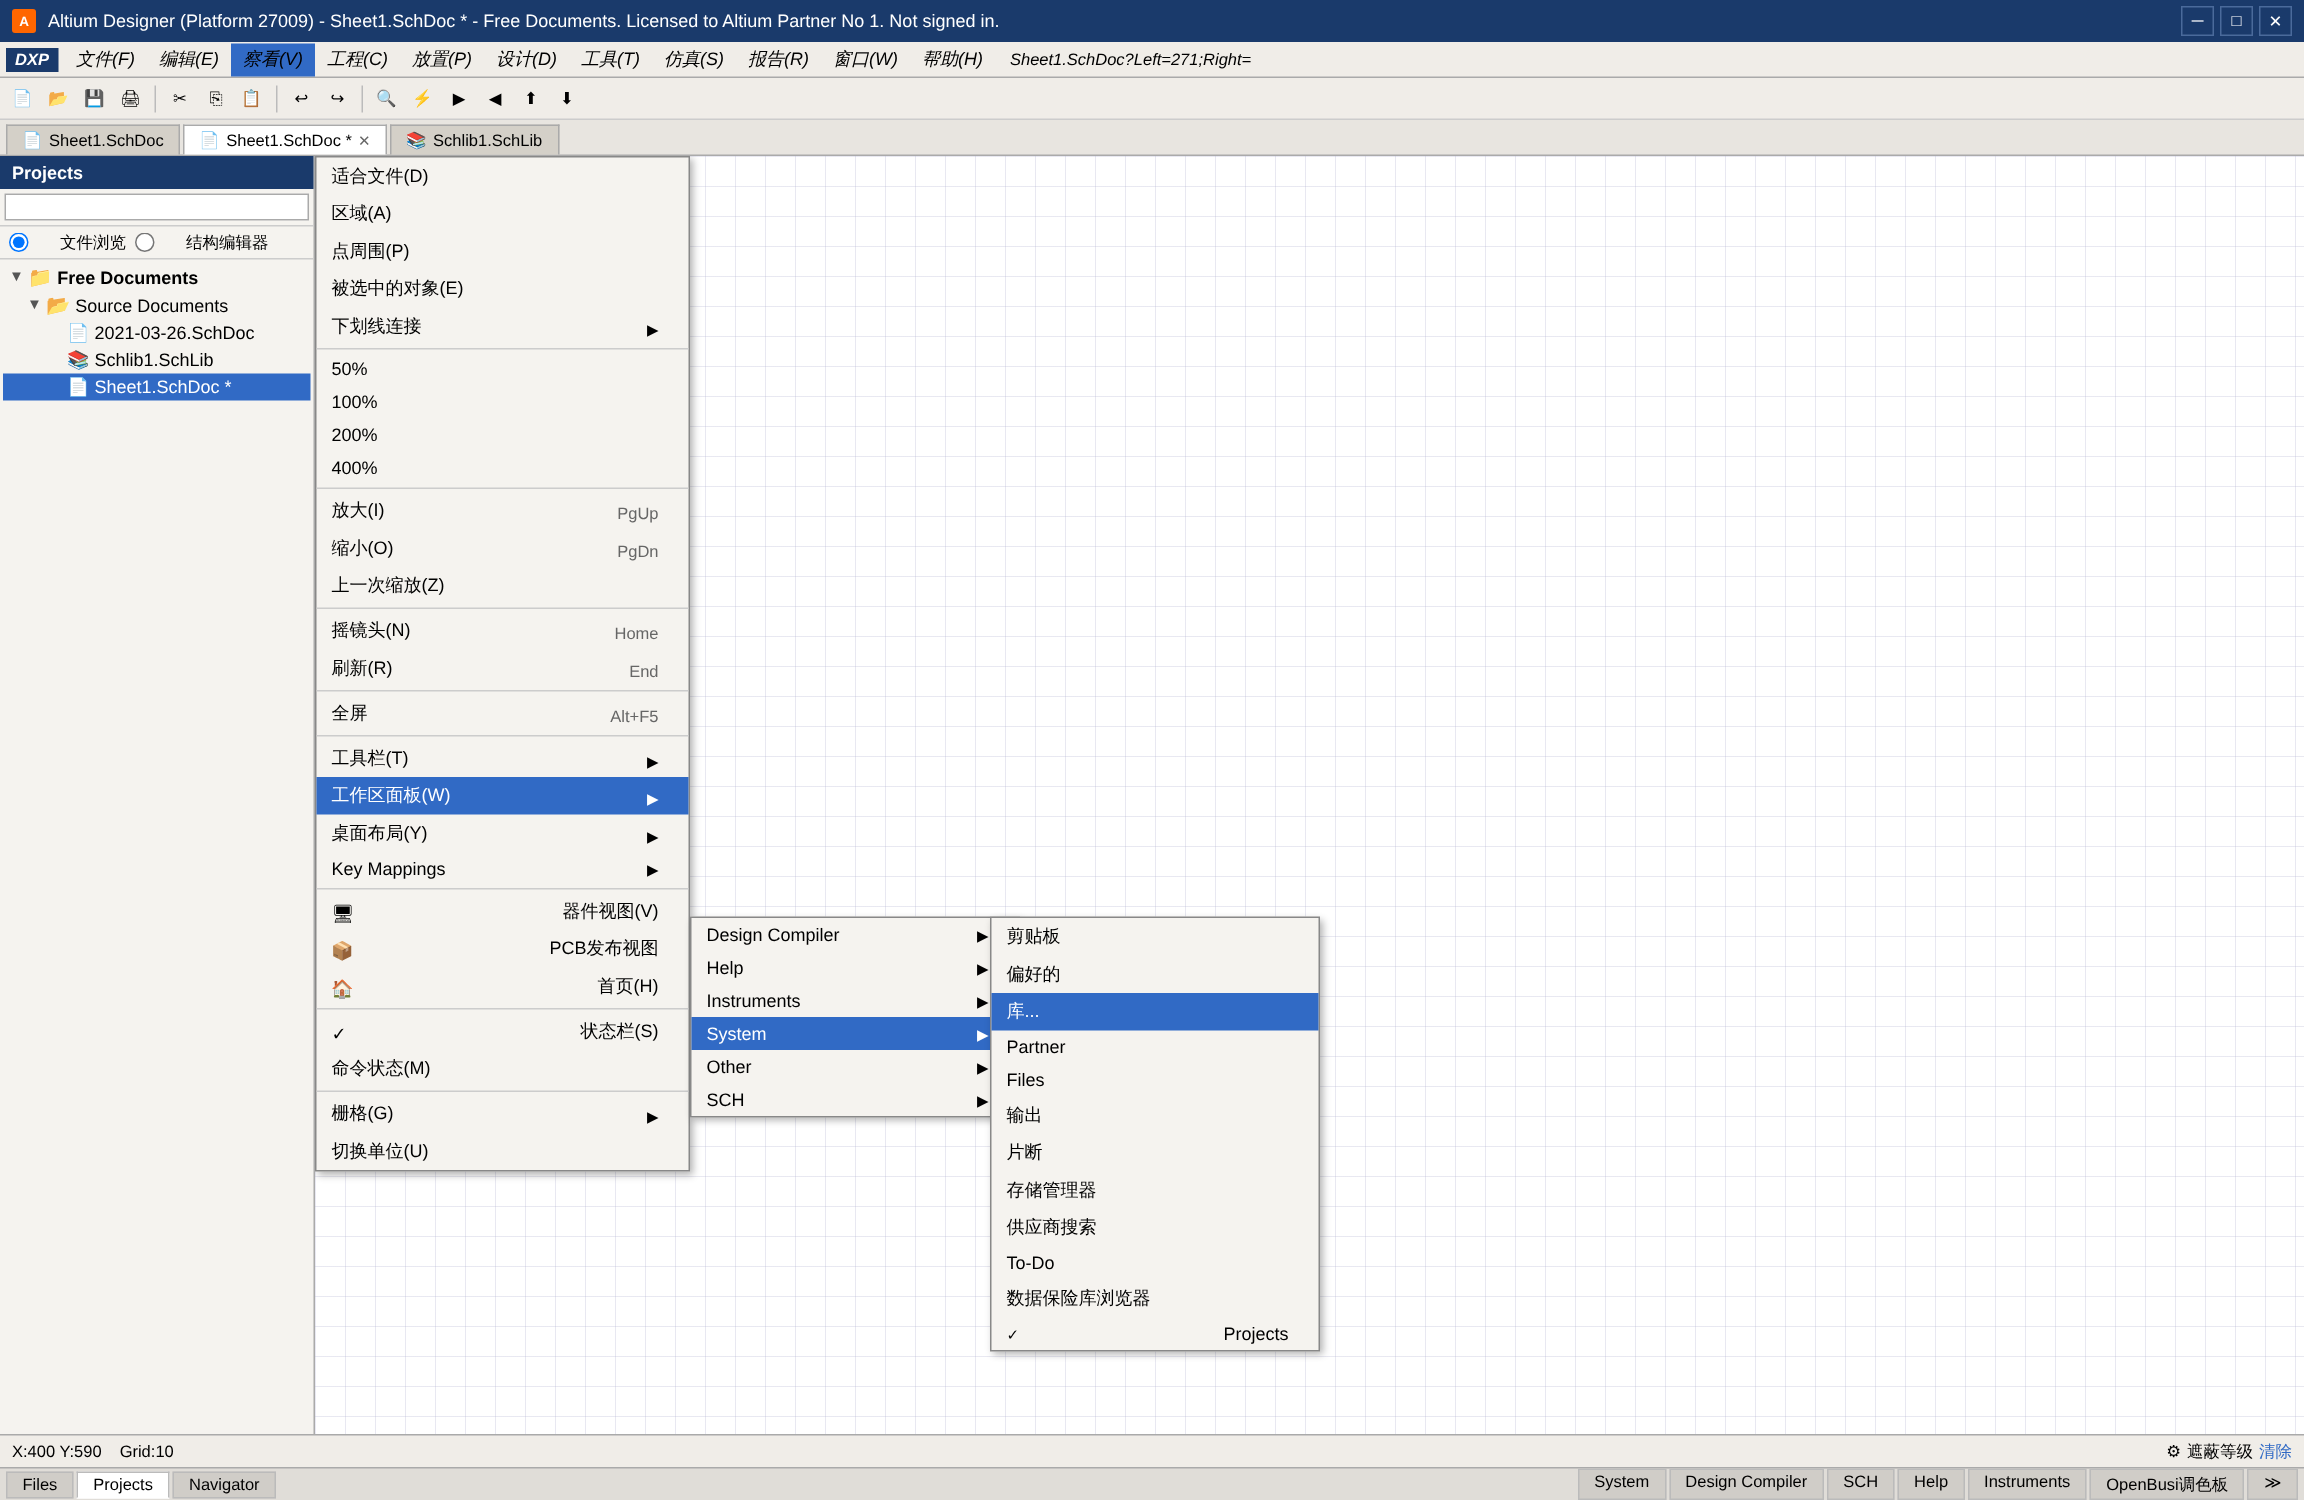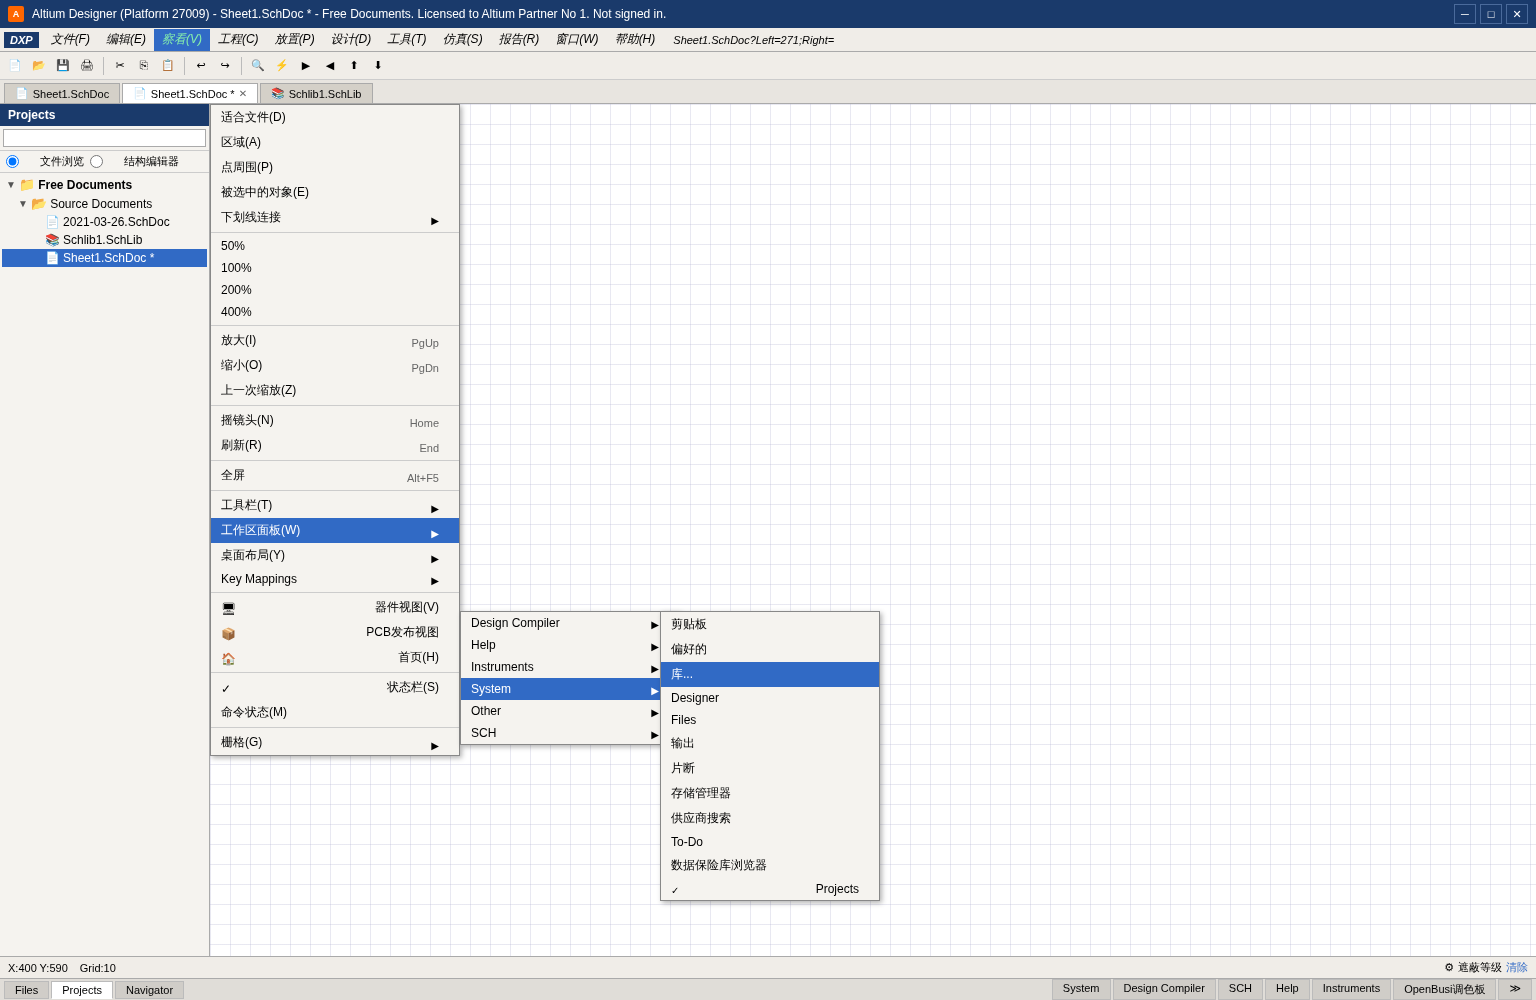--- a/index.html
+++ b/index.html
@@ -59,21 +59,21 @@
       font-style: italic;
     }
     .menu-item {
       padding: 2px 8px;
       height: 22px;
       display: flex; align-items: center;
       cursor: pointer;
       font-size: 12px;
       white-space: nowrap;
     }
-    .menu-item.active { background: #316ac5; color: #86efac; }
+    .menu-item.active { background: #316ac5; color: #000000; }
     .dxp-btn {
       background: #1a3a6b;
       color: white;
       padding: 2px 6px;
       font-size: 11px;
       font-weight: bold;
       margin-right: 4px;
       cursor: pointer;
     }
 
@@ -468,20 +468,23 @@
         <span>状态栏(S)</span>
       </div>
       <div class="dropdown-item">
         <span>命令状态(M)</span>
       </div>
       <div class="dropdown-sep"></div>
       <div class="dropdown-item">
         <span>栅格(G)</span>
         <span class="submenu-arrow">▶</span>
       </div>
+      <div class="dropdown-item">
+        <span>切换单位(U)</span>
+      </div>
     </div>
 
     <div class="dropdown-menu" style="top: 507px; left: 250px; width: 200px;">
       <div class="dropdown-item">
         <span>Design Compiler</span>
         <span class="submenu-arrow">▶</span>
       </div>
       <div class="dropdown-item">
         <span>Help</span>
         <span class="submenu-arrow">▶</span>
@@ -508,21 +511,21 @@
       <div class="dropdown-item">
         <span>剪贴板</span>
       </div>
       <div class="dropdown-item">
         <span>偏好的</span>
       </div>
       <div class="dropdown-item highlighted">
         <span>库...</span>
       </div>
       <div class="dropdown-item">
-        <span>Designer</span>
+        <span>Partner</span>
       </div>
       <div class="dropdown-item">
         <span>Files</span>
       </div>
       <div class="dropdown-item">
         <span>输出</span>
       </div>
       <div class="dropdown-item">
         <span>片断</span>
       </div>

